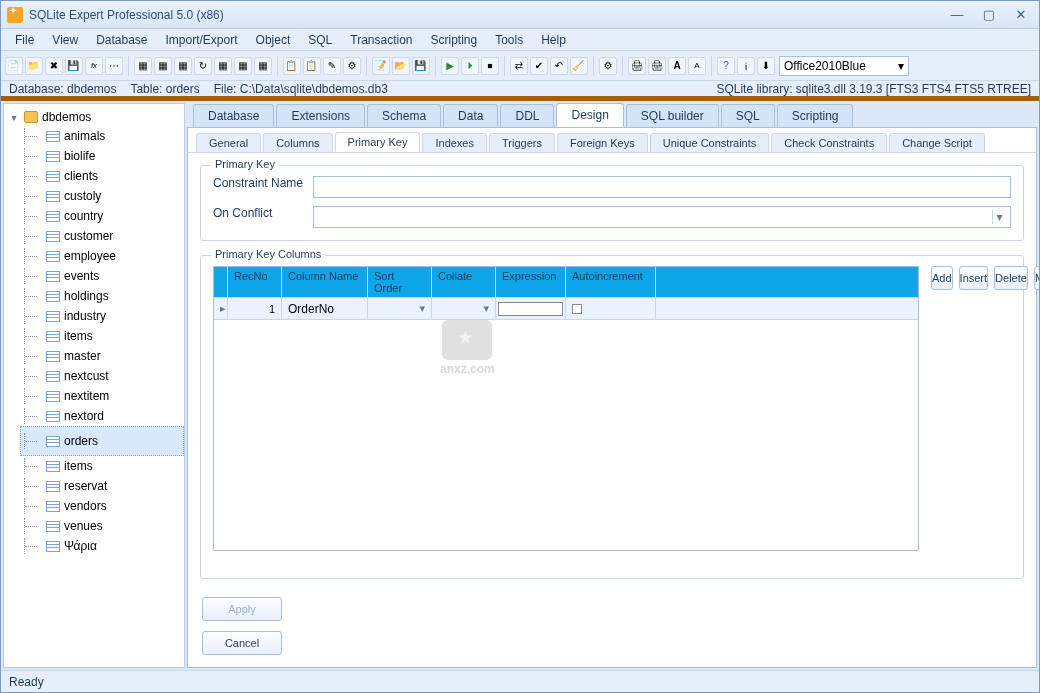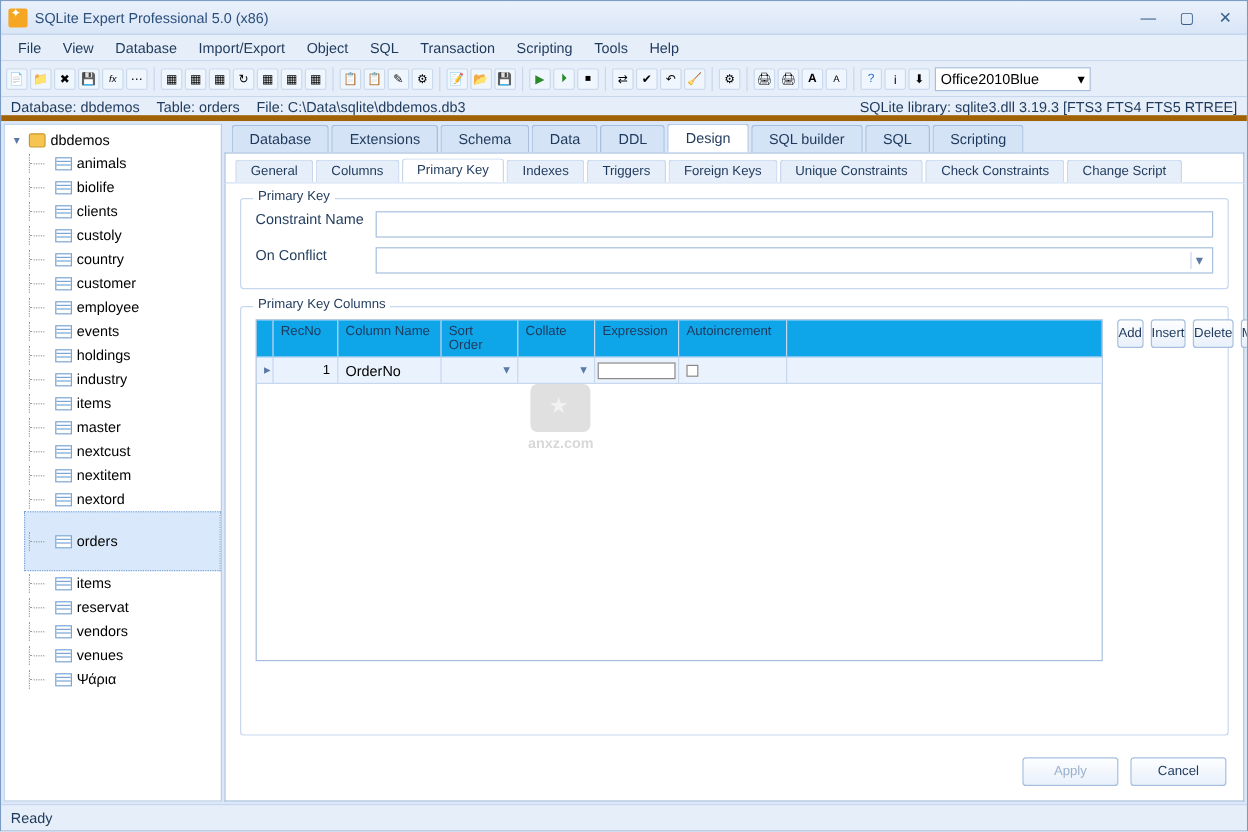--- a/index.html
+++ b/index.html
@@ -19,21 +19,21 @@
 .toolbar .theme-combo { width: 130px; height: 20px; border: 1px solid #a7bfde; background: #fff; font-size: 11px; padding: 0 4px; margin-left: 2px; display: flex; align-items: center; justify-content: space-between; }
 .infobar { height: 20px; background: #e6eef9; border-bottom: 5px solid #a16207; display: flex; align-items: center; padding: 0 8px; color: #1e395b; justify-content: space-between; }
 .infobar .left { display: flex; gap: 14px; }
 .main { flex: 1; display: flex; background: #dce8f7; overflow: hidden; }
 .sidebar { width: 182px; background: #fff; border: 1px solid #b8cde8; margin: 2px; overflow-y: auto; padding: 4px 0; }
 .tree-root { display: flex; align-items: center; padding: 2px 4px; cursor: pointer; }
 .tree-root .exp { width: 12px; text-align: center; color: #5a7aa6; font-size: 10px; }
 .tree-root .db-icon { width: 14px; height: 12px; background: #f5c451; border: 1px solid #c89a2e; border-radius: 2px; margin: 0 4px; }
 .tree-children { margin-left: 16px; }
 .tree-item { display: flex; align-items: center; padding: 2px 4px; cursor: pointer; }
-.tree-item.selected { background: #d9e9fb; border: 1px dotted #7aa5d6; padding: 16px 3px; }
+.tree-item.selected { background: #d9e9fb; border: 1px dotted #7aa5d6; padding: 6px 3px; }
 .tree-item .branch { width: 18px; height: 16px; border-left: 1px dotted #999; position: relative; }
 .tree-item .branch::after { content: ""; position: absolute; top: 8px; left: 0; width: 12px; border-top: 1px dotted #999; }
 .tree-item .tbl-icon { width: 14px; height: 11px; background: #fff; border: 1px solid #7aa5d6; margin: 0 4px; position: relative; }
 .tree-item .tbl-icon::before { content: ""; position: absolute; top: 2px; left: 0; right: 0; border-top: 1px solid #7aa5d6; }
 .tree-item .tbl-icon::after { content: ""; position: absolute; top: 5px; left: 0; right: 0; border-top: 1px solid #7aa5d6; }
 .content { flex: 1; margin: 2px 2px 2px 0; display: flex; flex-direction: column; }
 .main-tabs { height: 24px; display: flex; align-items: flex-end; padding-left: 6px; gap: 0; }
 .main-tab { padding: 4px 14px; background: #d4e3f5; border: 1px solid #a7bfde; border-bottom: none; color: #1e395b; cursor: pointer; margin-right: 2px; border-radius: 3px 3px 0 0; }
 .main-tab.active { background: #fff; border-bottom: 1px solid #fff; position: relative; z-index: 2; }
 .sub-tabs { height: 26px; background: #fff; border: 1px solid #a7bfde; border-bottom: 1px solid #c7d8ee; display: flex; align-items: flex-end; padding-left: 8px; padding-top: 4px; }
@@ -60,21 +60,21 @@
 .col-recno { width: 54px; }
 .col-colname { width: 86px; }
 .col-sort { width: 64px; }
 .col-collate { width: 64px; }
 .col-expr { width: 70px; }
 .col-autoinc { width: 90px; }
 .grid-body-empty { height: 230px; }
 .btn-col { width: 80px; display: flex; flex-direction: row; gap: 6px; }
 .btn { height: 24px; border: 1px solid #a7bfde; background: linear-gradient(#fdfeff, #e8f0fb); color: #1e395b; border-radius: 3px; cursor: pointer; font-size: 11px; }
 .btn:disabled { color: #9ab0cc; cursor: default; }
-.footer-btns { display: flex; justify-content: flex-end; gap: 10px; padding: 4px 2px 0; }
+.footer-btns { display: flex; justify-content: flex-end; gap: 10px; padding: 4px 2px 0; flex-direction: column; }
 .footer-btns .btn { width: 80px; }
 .statusbar { height: 22px; background: #e6eef9; border-top: 1px solid #c7d8ee; display: flex; align-items: center; padding: 0 8px; color: #1e395b; }
 .watermark { position: absolute; top: 320px; left: 440px; opacity: 0.25; color: #666; font-size: 28px; pointer-events: none; z-index: 100; display: flex; flex-direction: column; align-items: center; font-weight: bold; }
 .watermark .wm-icon { width: 50px; height: 40px; background: #888; border-radius: 6px; margin-bottom: 2px; position: relative; }
 .watermark .wm-icon::after { content: "★"; position: absolute; top: 8px; left: 16px; color: #ccc; font-size: 16px; }
 </style>
 </head>
 <body>
 
 <div class="window">

